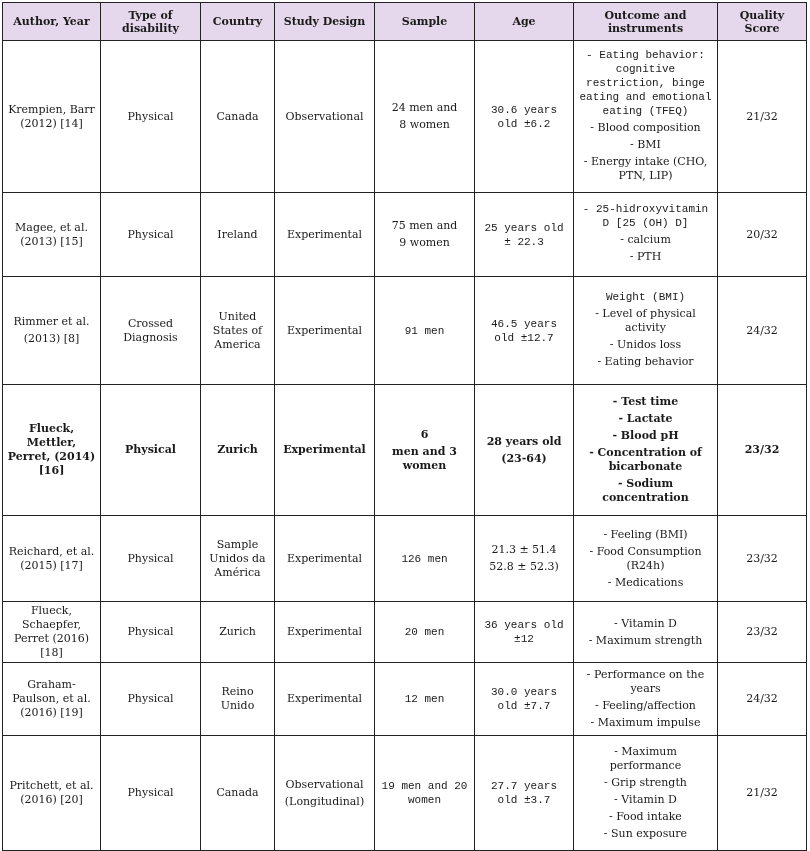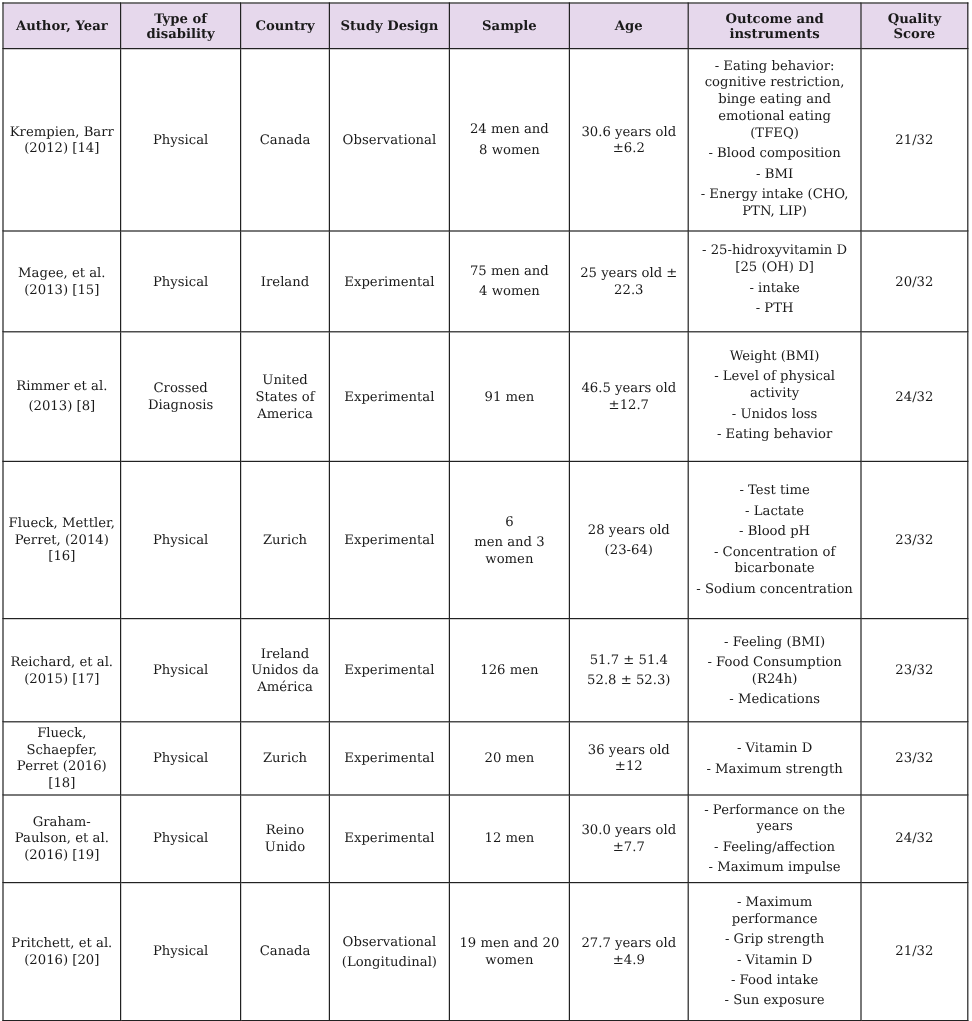--- a/index.html
+++ b/index.html
@@ -37,33 +37,33 @@
       font-weight: bold;
       height: 33px;
       font-size: 11px;
       line-height: 13px;
       margin-left: 12px;
     }
     .line {
       display: block;
       margin: 3px 0;
     }
-    .line.tight { margin: 0; }
+    .line.tight { margin: 0; font-family: Liberation Mono, monospace; }
     col.c-author  { width: 98px; }
     col.c-type    { width: 100px; }
     col.c-country { width: 74px; }
     col.c-design  { width: 100px; }
     col.c-sample  { width: 100px; }
     col.c-age     { width: 99px; }
     col.c-outcome { width: 144px; }
     col.c-quality { width: 89px; }
     tr.r0 td { height: 147px; }
     tr.r1 td { height: 79px; }
     tr.r2 td { height: 103px; text-align: center; }
-    tr.r3 td { height: 126px; }
+    tr.r3 td { height: 126px; font-weight: bold; }
     tr.r4 td { height: 81px; }
     tr.r5 td { height: 56px; }
     tr.r6 td { height: 57px; }
     tr.r7 td { height: 110px; }
   </style>
 </head>
 <body>
 
 <table class="study-table">
   <colgroup>
@@ -111,28 +111,28 @@
       <td>21/32</td>
     </tr>
 
     <tr class="r1">
       <td>Magee, et al. (2013) [15]</td>
       <td>Physical</td>
       <td>Ireland</td>
       <td>Experimental</td>
       <td>
         <span class="line">75 men and</span>
-        <span class="line">4 women</span>
+        <span class="line">9 women</span>
       </td>
       <td>
         <span class="line tight">25 years old ± 22.3</span>
       </td>
       <td>
         <span class="line tight">- 25-hidroxyvitamin D [25 (OH) D]</span>
-        <span class="line">- intake</span>
+        <span class="line">- calcium</span>
         <span class="line">- PTH</span>
       </td>
       <td>20/32</td>
     </tr>
 
     <tr class="r2">
       <td>
         <span class="line">Rimmer et al.</span>
         <span class="line">(2013) [8]</span>
       </td>
@@ -173,27 +173,27 @@
         <span class="line">- Blood pH</span>
         <span class="line">- Concentration of bicarbonate</span>
         <span class="line">- Sodium concentration</span>
       </td>
       <td>23/32</td>
     </tr>
 
     <tr class="r4">
       <td>Reichard, et al. (2015) [17]</td>
       <td>Physical</td>
-      <td>Ireland Unidos da América</td>
+      <td>Sample Unidos da América</td>
       <td>Experimental</td>
       <td>
         <span class="line tight">126 men</span>
       </td>
       <td>
-        <span class="line">51.7 ± 51.4</span>
+        <span class="line">21.3 ± 51.4</span>
         <span class="line">52.8 ± 52.3)</span>
       </td>
       <td>
         <span class="line">- Feeling (BMI)</span>
         <span class="line">- Food Consumption (R24h)</span>
         <span class="line">- Medications</span>
       </td>
       <td>23/32</td>
     </tr>
 
@@ -239,21 +239,21 @@
       <td>Physical</td>
       <td>Canada</td>
       <td>
         <span class="line">Observational</span>
         <span class="line">(Longitudinal)</span>
       </td>
       <td>
         <span class="line tight">19 men and 20 women</span>
       </td>
       <td>
-        <span class="line tight">27.7 years old ±4.9</span>
+        <span class="line tight">27.7 years old ±3.7</span>
       </td>
       <td>
         <span class="line">- Maximum performance</span>
         <span class="line">- Grip strength</span>
         <span class="line">- Vitamin D</span>
         <span class="line">- Food intake</span>
         <span class="line">- Sun exposure</span>
       </td>
       <td>21/32</td>
     </tr>

